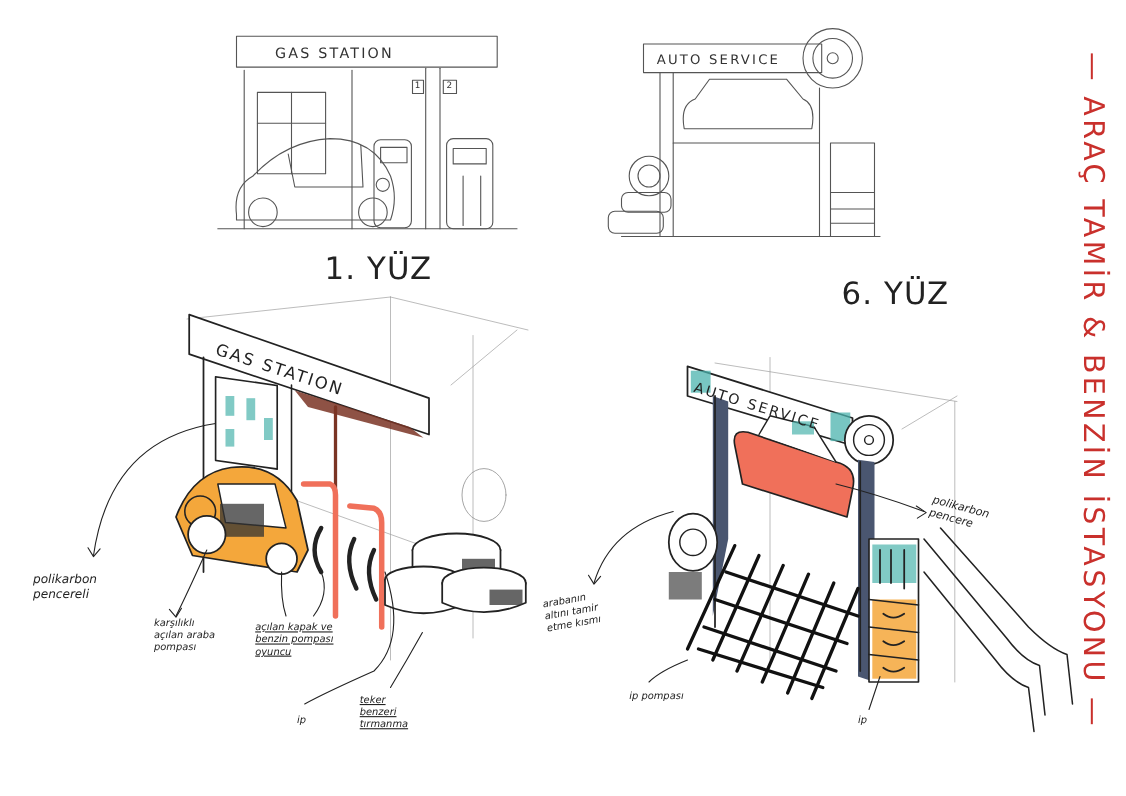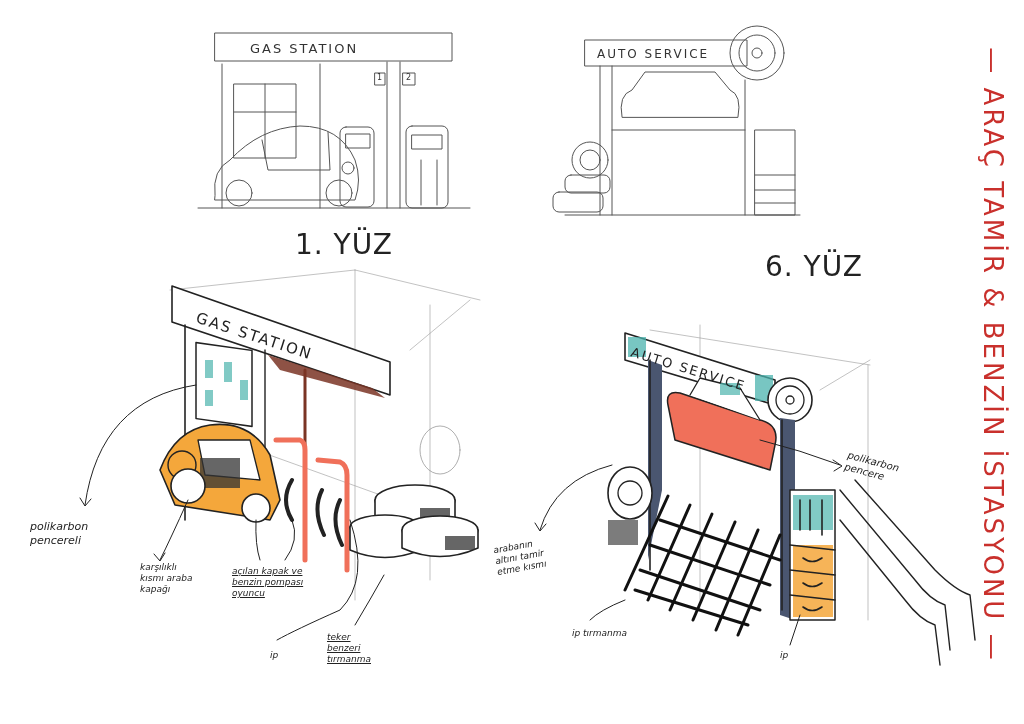--- a/index.html
+++ b/index.html
@@ -215,21 +215,21 @@
   </g>
 </svg>
 
 <div class="abs label-face" style="left:295px;top:228px;">1. YÜZ</div>
 <div class="abs label-face" style="left:765px;top:250px;">6. YÜZ</div>
 
 <div class="abs" style="left:377px;top:73px;font-size:8px;color:#333;">1</div>
 <div class="abs" style="left:406px;top:73px;font-size:8px;color:#333;">2</div>
 
 <div class="abs note" style="left:30px;top:520px;width:80px;font-size:11px;line-height:14px;">polikarbon pencereli</div>
-<div class="abs note" style="left:140px;top:562px;width:60px;">karşılıklı kısmı araba kapağı</div>
+<div class="abs note" style="left:140px;top:562px;width:60px;">karşılıklı açılan araba pompası</div>
 <div class="abs note" style="left:232px;top:566px;width:95px;text-decoration:underline;">açılan kapak ve benzin pompası oyuncu</div>
 <div class="abs note" style="left:270px;top:650px;">ip</div>
 <div class="abs note" style="left:327px;top:632px;width:50px;text-decoration:underline;">teker benzeri tırmanma</div>
 
 <div class="abs note" style="left:845px;top:458px;width:70px;font-size:10px;line-height:12px;transform:rotate(15deg);">polikarbon pencere</div>
 <div class="abs note" style="left:495px;top:540px;width:60px;transform:rotate(-10deg);">arabanın altını tamir etme kısmı</div>
-<div class="abs note" style="left:572px;top:628px;">ip tırmanma</div>
+<div class="abs note" style="left:572px;top:628px;">ip pompası</div>
 <div class="abs note" style="left:780px;top:650px;">ip</div>
 
 </body></html>

